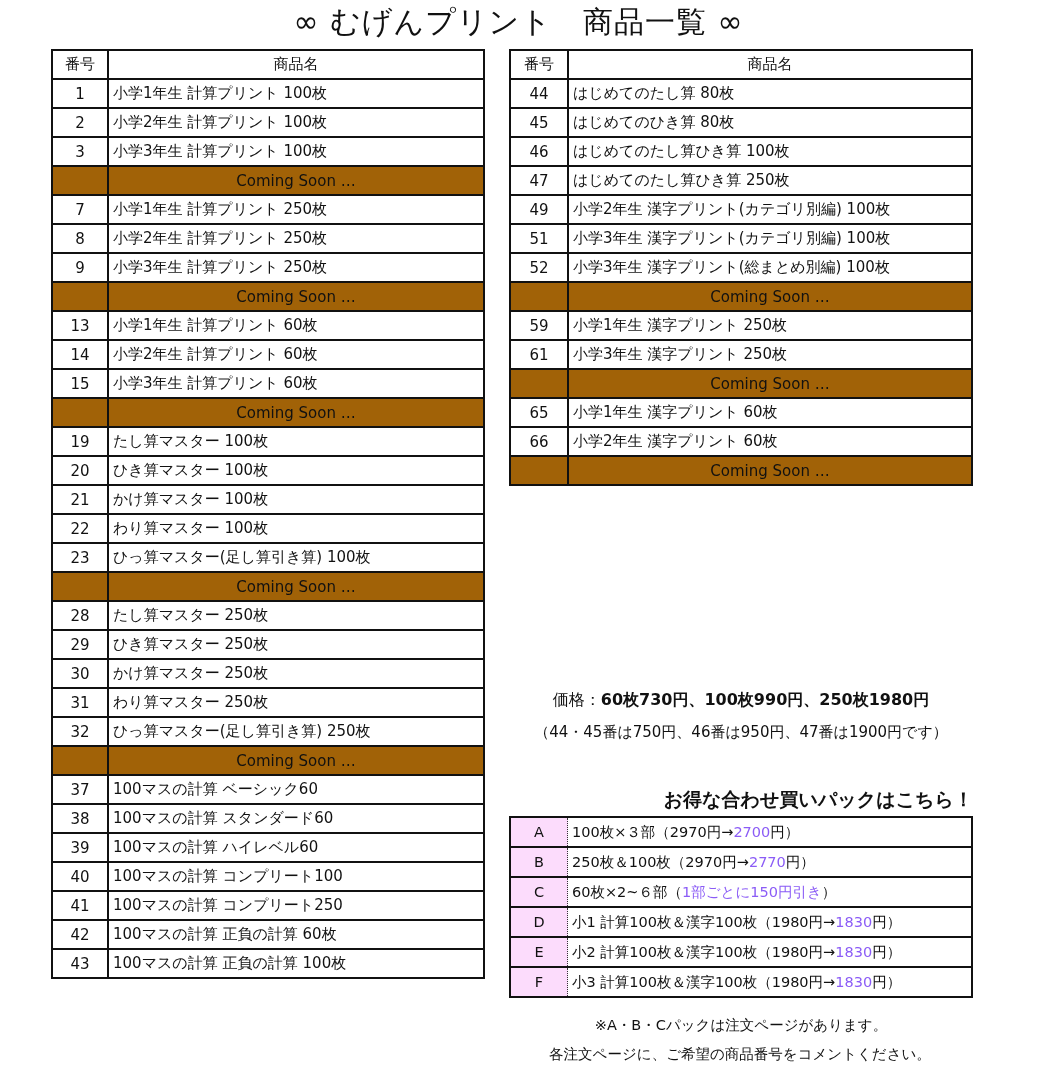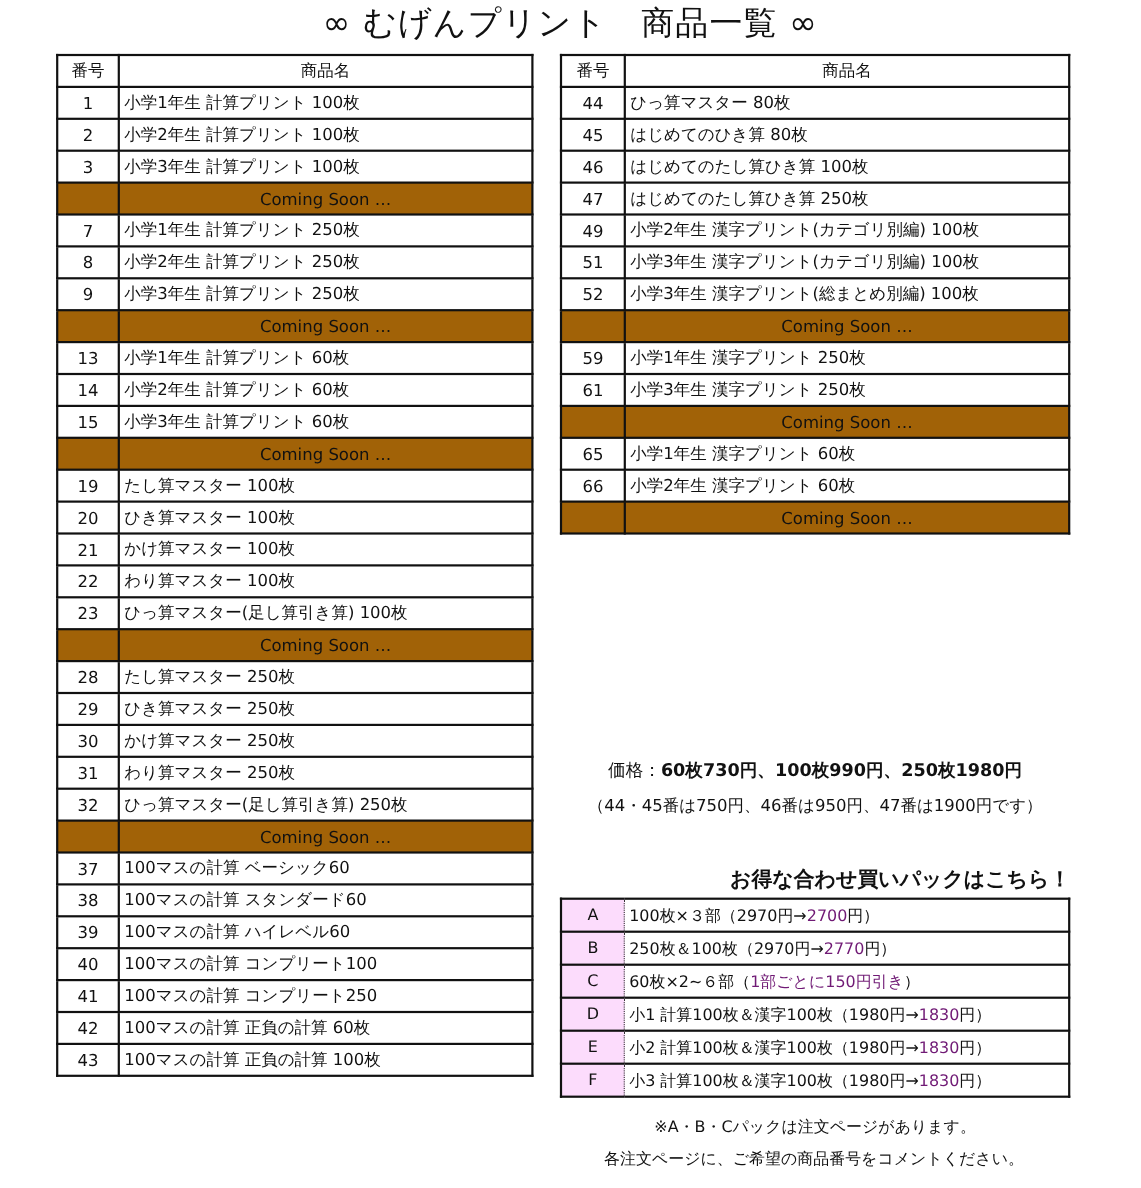--- a/index.html
+++ b/index.html
@@ -16,21 +16,21 @@
   #right{left:509px;top:49px;width:464px;}
   #left col.c1{width:56px;} #right col.c1{width:58px;}
   .price{position:absolute;left:509px;width:464px;text-align:center;top:689px;font-size:16px;line-height:22px;}
   .price b{font-weight:bold;}
   .price-note{position:absolute;left:509px;width:464px;text-align:center;top:721px;font-size:15px;line-height:22px;}
   .pack-head{position:absolute;left:509px;width:464px;text-align:right;top:786px;font-size:19px;font-weight:bold;line-height:26px;}
   table.packs{position:absolute;left:509px;top:816px;width:464px;border-collapse:collapse;font-size:14.5px;}
   table.packs td{border:2px solid #111;height:28px;padding:0 4px;}
   table.packs td.key{width:48px;background:#fcdcfc;text-align:center;border-right:1px dotted #333;}
   table.packs td.desc{border-left:1px dotted #333;}
-  .red{color:#701a75;}
+  .red{color:#8b5cf6;}
   .note1{position:absolute;left:509px;width:464px;text-align:center;top:1015px;font-size:14.5px;line-height:20px;}
   .note2{position:absolute;left:500px;width:480px;text-align:center;top:1044px;font-size:14.5px;line-height:20px;}
 </style>
 </head>
 <body>
 
 <div class="title">∞ むげんプリント　商品一覧 ∞</div>
 
 <table class="plist" id="left">
   <colgroup>
@@ -178,21 +178,21 @@
     </colgroup>
   <thead>
     <tr>
       <th>番号</th>
       <th>商品名</th>
     </tr>
   </thead>
   <tbody>
       <tr>
         <td class="num">44</td>
-        <td class="name">ひっ算マスター 80枚</td>
+        <td class="name">はじめてのたし算 80枚</td>
       </tr>
       <tr>
         <td class="num">45</td>
         <td class="name">はじめてのひき算 80枚</td>
       </tr>
       <tr>
         <td class="num">46</td>
         <td class="name">はじめてのたし算ひき算 100枚</td>
       </tr>
       <tr>

